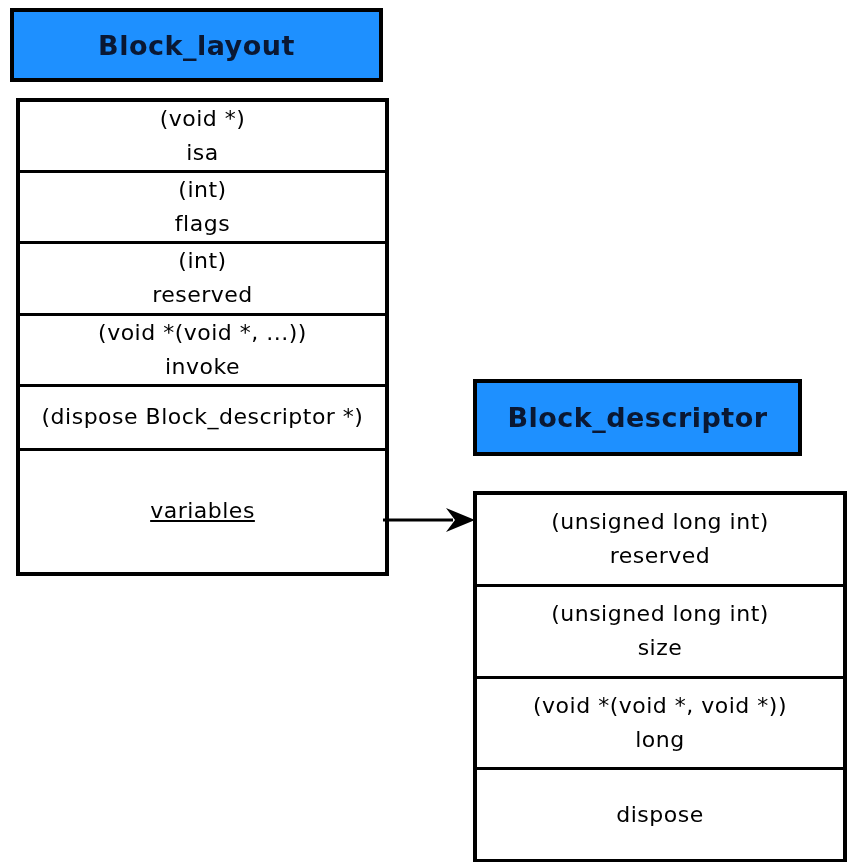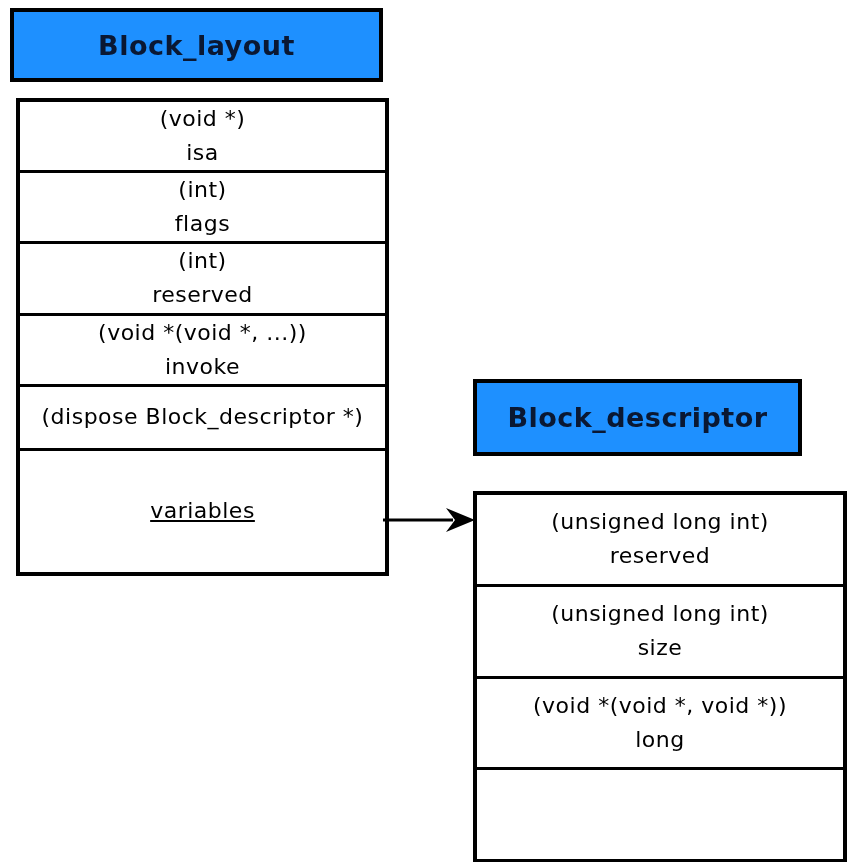--- a/index.html
+++ b/index.html
@@ -121,16 +121,17 @@
     </div>
     <div class="struct-row">
       <div class="field-type">(unsigned long int)</div>
       <div class="field-name">size</div>
     </div>
     <div class="struct-row">
       <div class="field-type">(void *(void *, void *))</div>
       <div class="field-name">long</div>
     </div>
     <div class="struct-row">
+      <div class="field-name">dispose</div>
     </div>
   </div>
 
 </div>
 
 </body></html>

